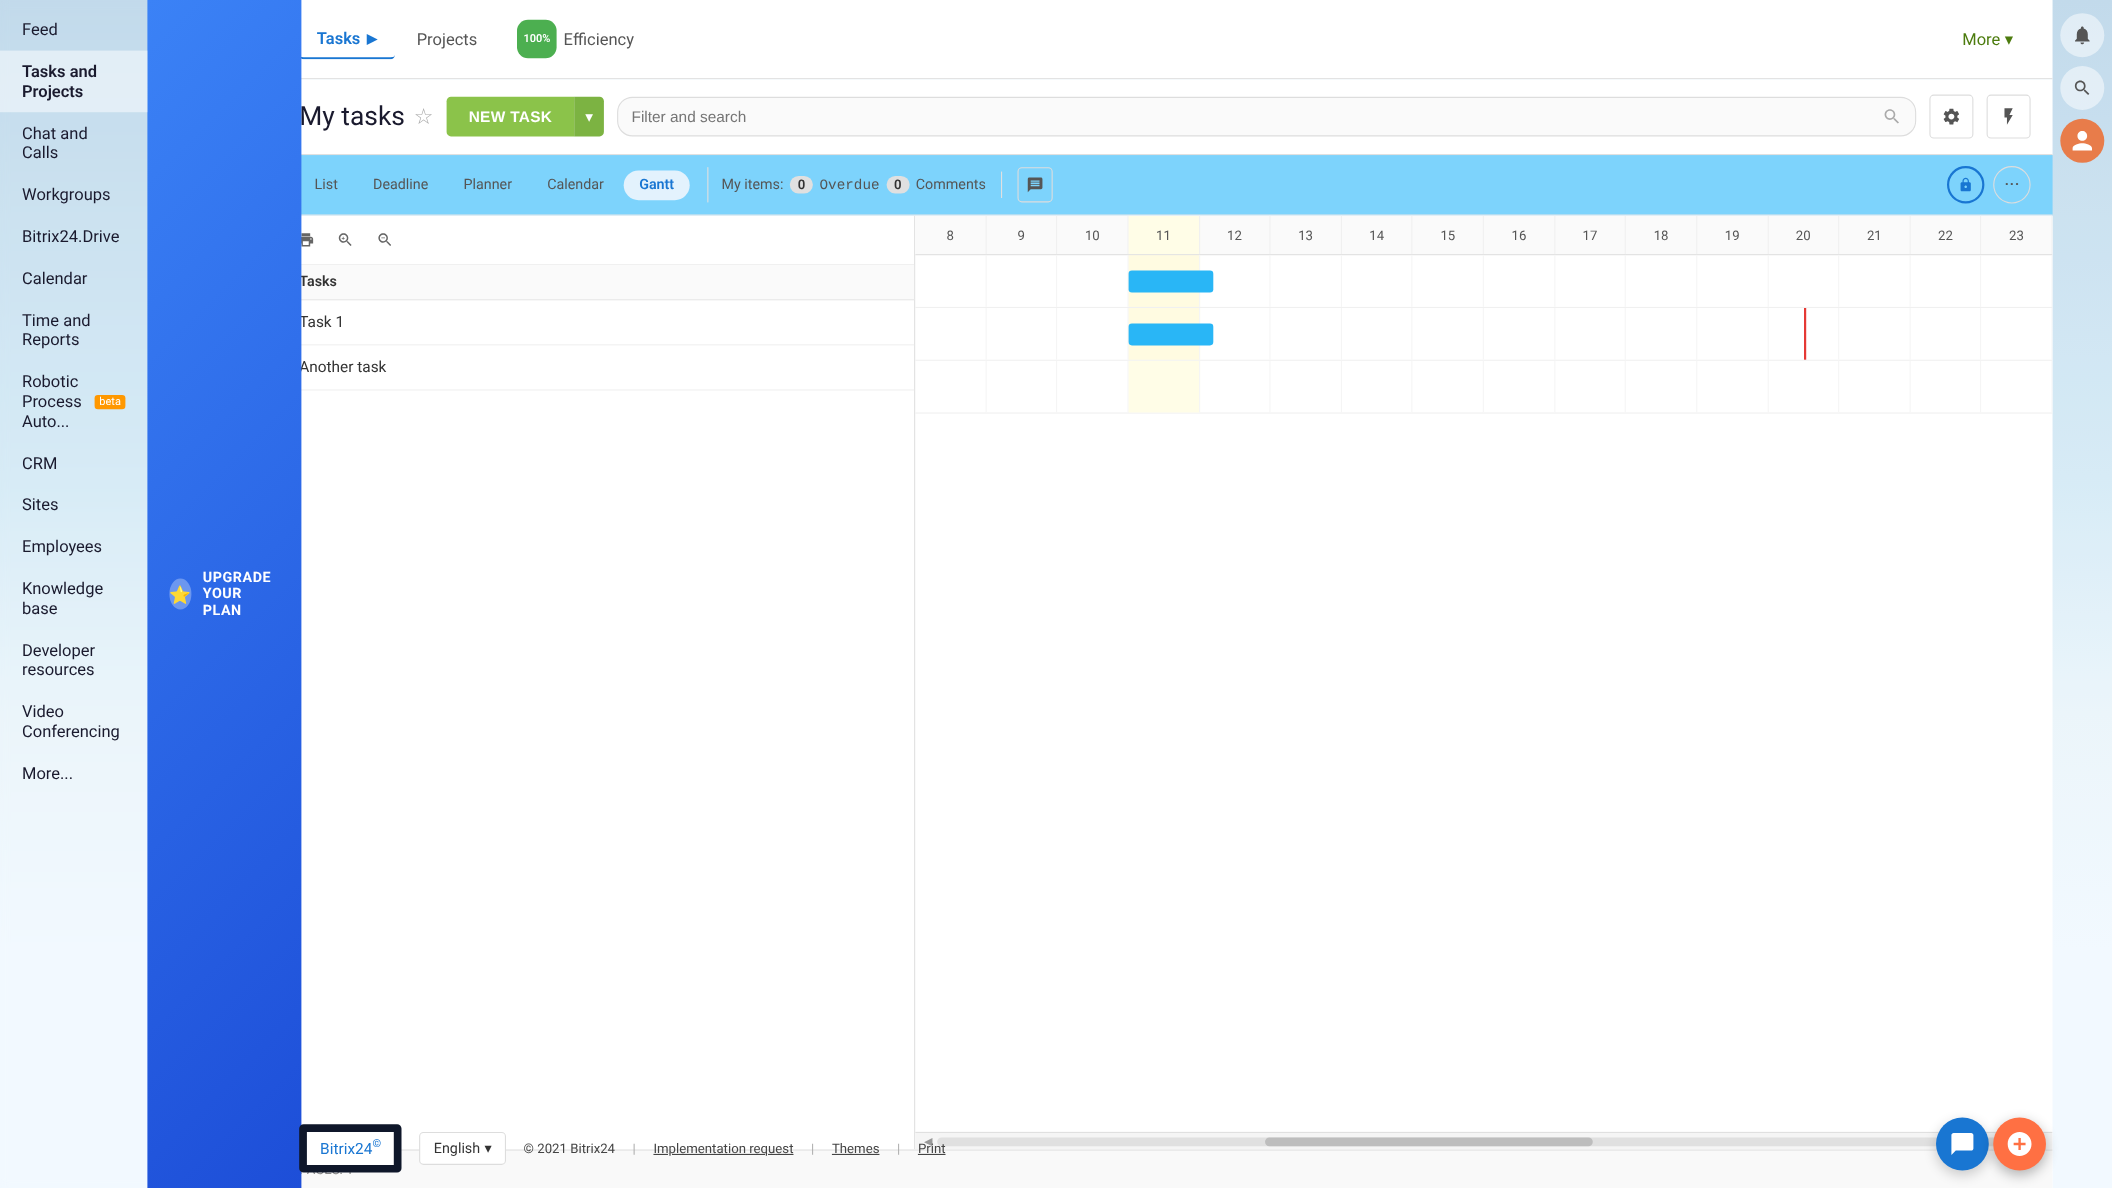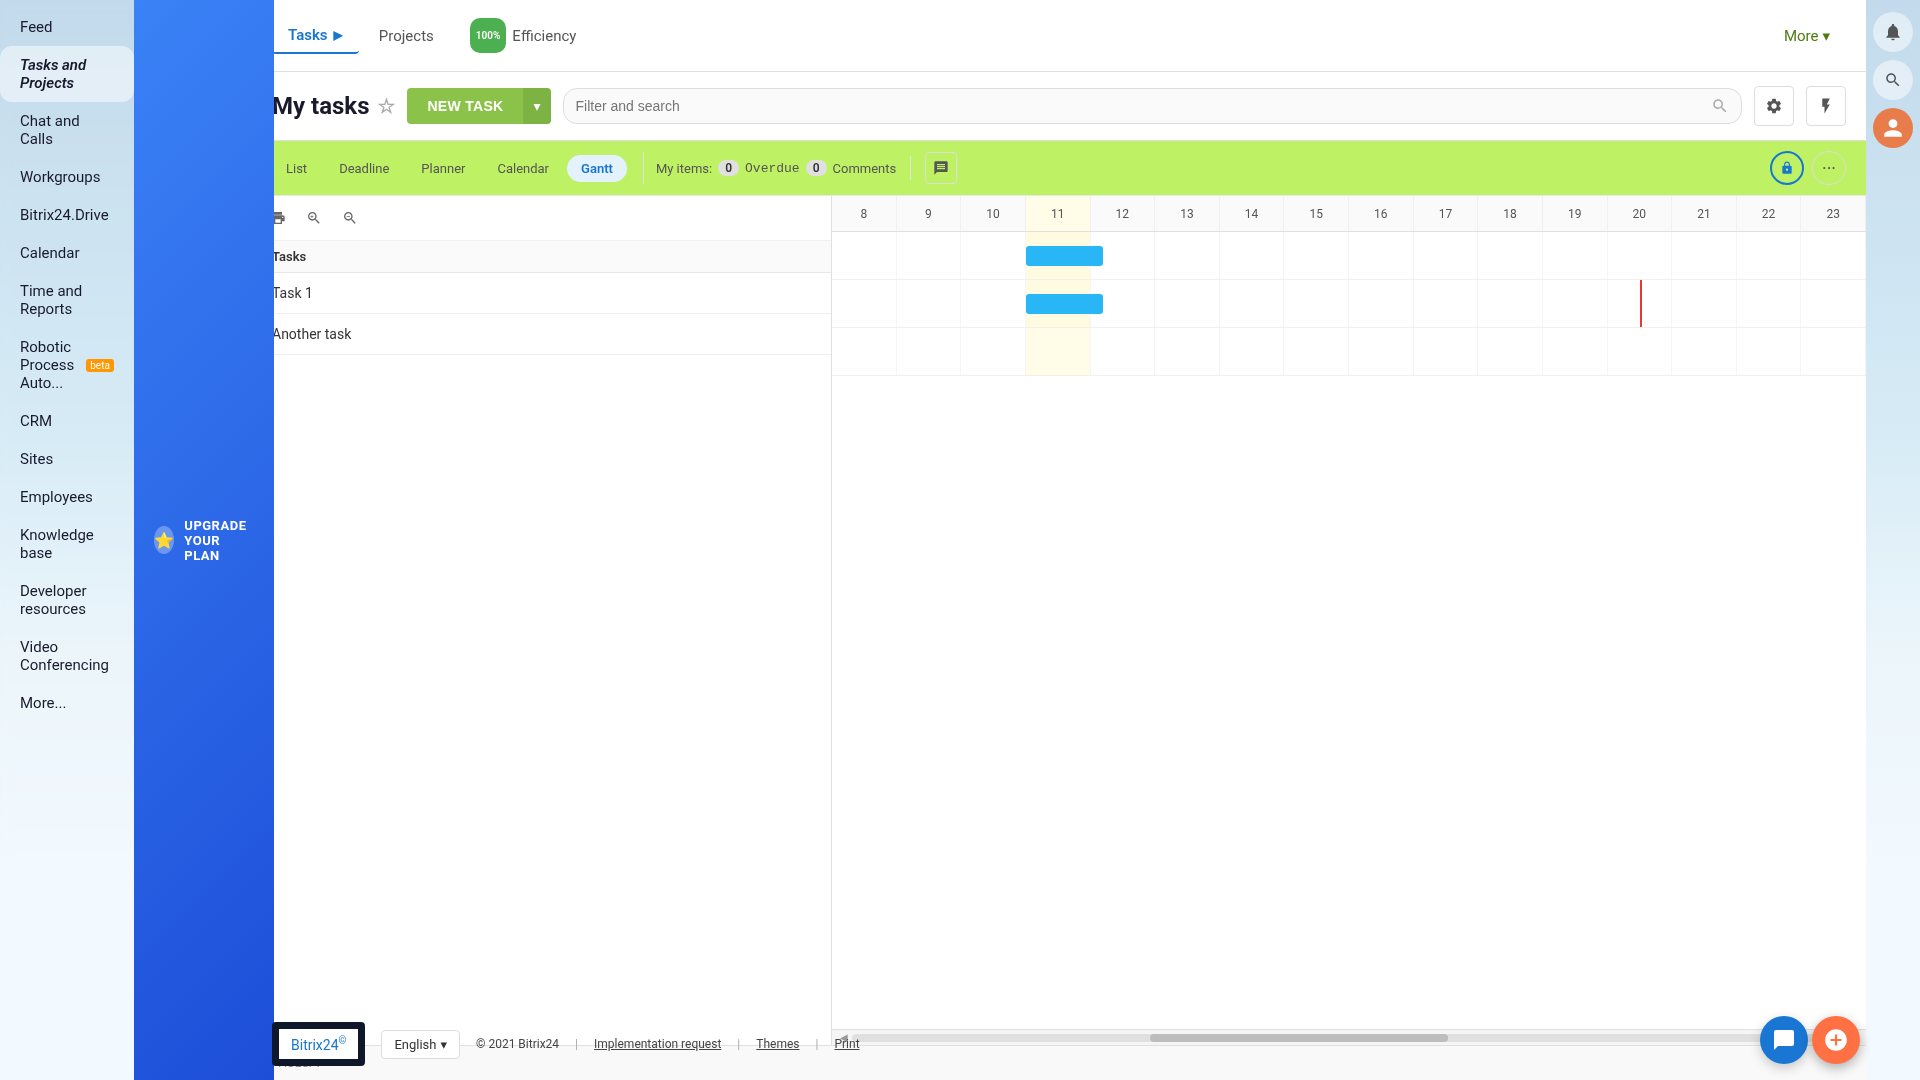--- a/index.html
+++ b/index.html
@@ -47,22 +47,21 @@
       padding: 10px 20px;
       cursor: pointer;
       font-size: 15px;
       color: #1a1a2e;
       gap: 8px;
       position: relative;
     }
     .sidebar-item.active {
       background: rgba(255,255,255,0.5);
       font-weight: 600;
-      border-radius: 12px;
-      font-style: italic;
+      border-radius: 0;
     }
     .sidebar-item .beta-badge {
       font-size: 10px;
       background: #ff9800;
       color: white;
       border-radius: 3px;
       padding: 1px 4px;
       margin-left: 4px;
     }
     .sidebar-bottom {
@@ -193,21 +192,21 @@
       background: white;
       padding: 14px 20px;
       display: flex;
       align-items: center;
       gap: 12px;
       flex-shrink: 0;
       border-bottom: 1px solid #e0e0e0;
     }
     .page-title {
       font-size: 24px;
-      font-weight: 700;
+      font-weight: 400;
       color: #1a1a2e;
       display: flex;
       align-items: center;
       gap: 8px;
       justify-content: space-between;
     }
     .star-icon { color: #aaa; font-size: 20px; cursor: pointer; }
     .new-task-btn {
       background: #8bc34a;
       color: white;
@@ -255,21 +254,21 @@
       align-items: center;
       justify-content: center;
       cursor: pointer;
       font-size: 18px;
       color: #555;
       background: white;
     }
 
     
     .view-tabs-bar {
-      background: #bef264;
+      background: #7dd3fc;
       padding: 10px 20px;
       display: flex;
       align-items: center;
       gap: 4px;
       flex-shrink: 0;
       border-bottom: 1px solid #e8e8e8;
     }
     .view-tab {
       padding: 6px 14px;
       border-radius: 20px;

